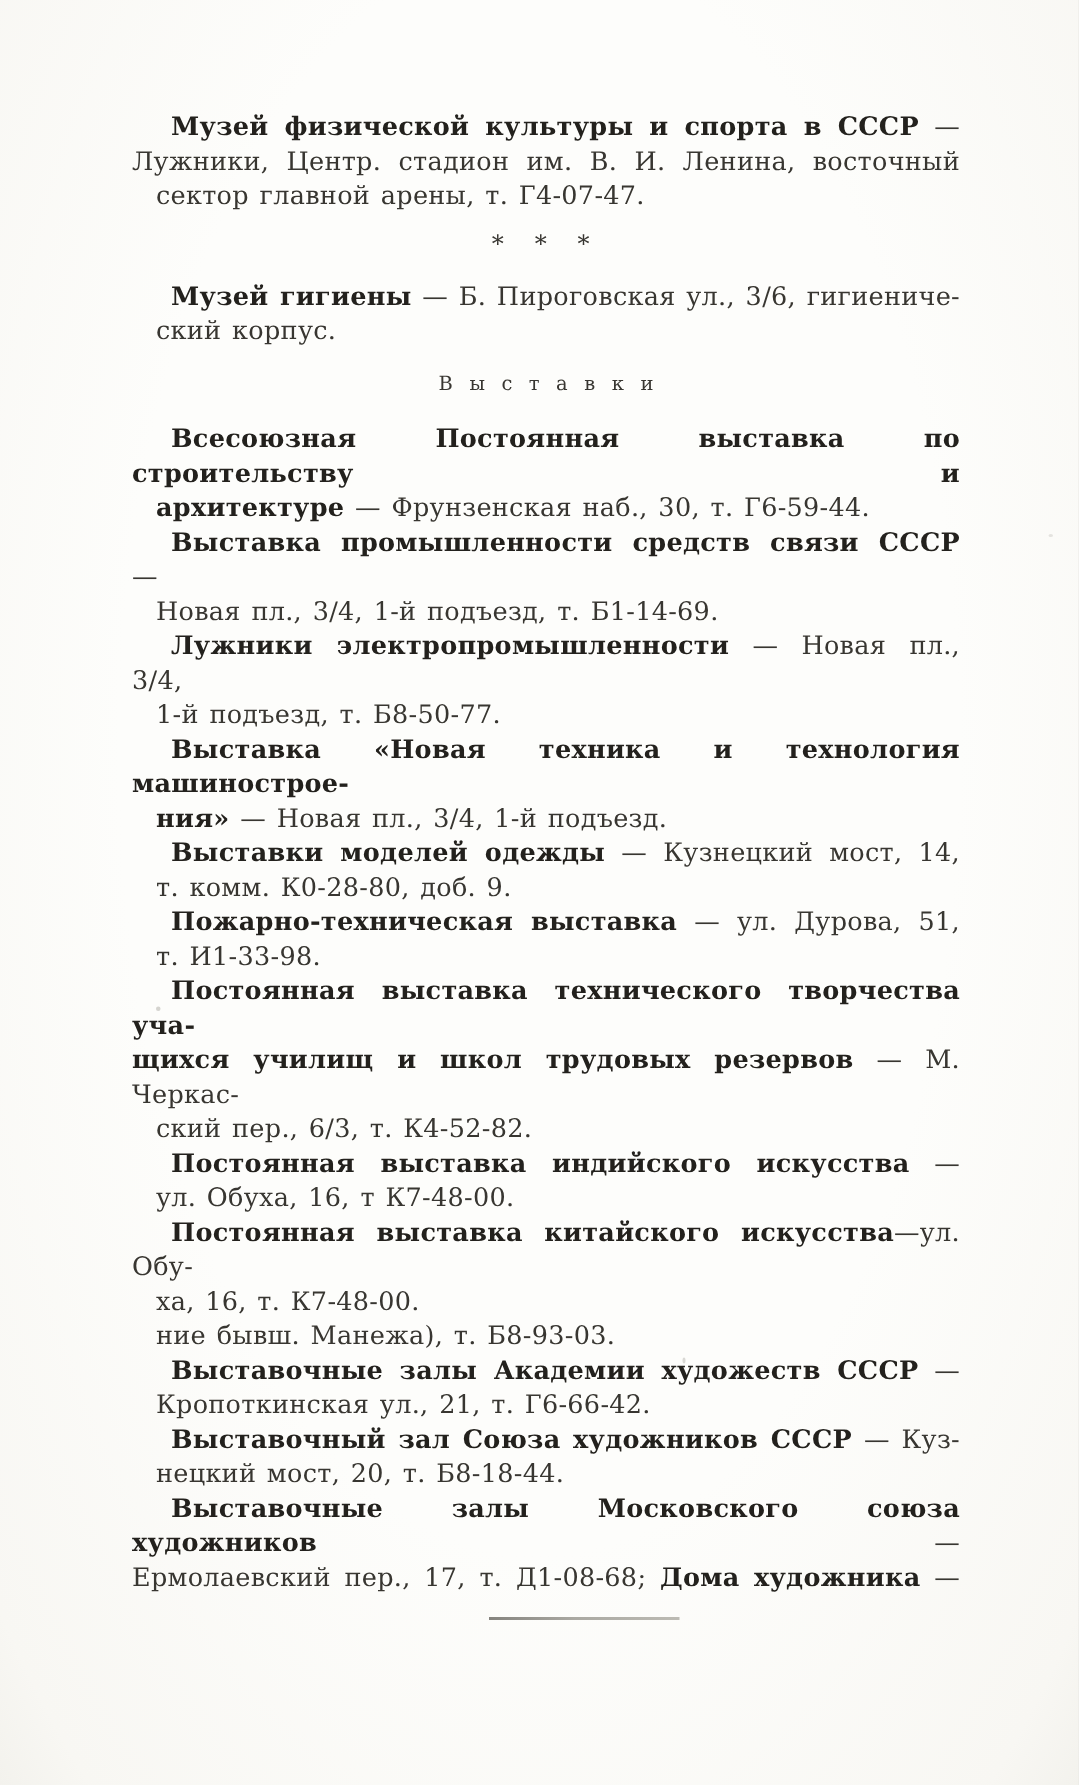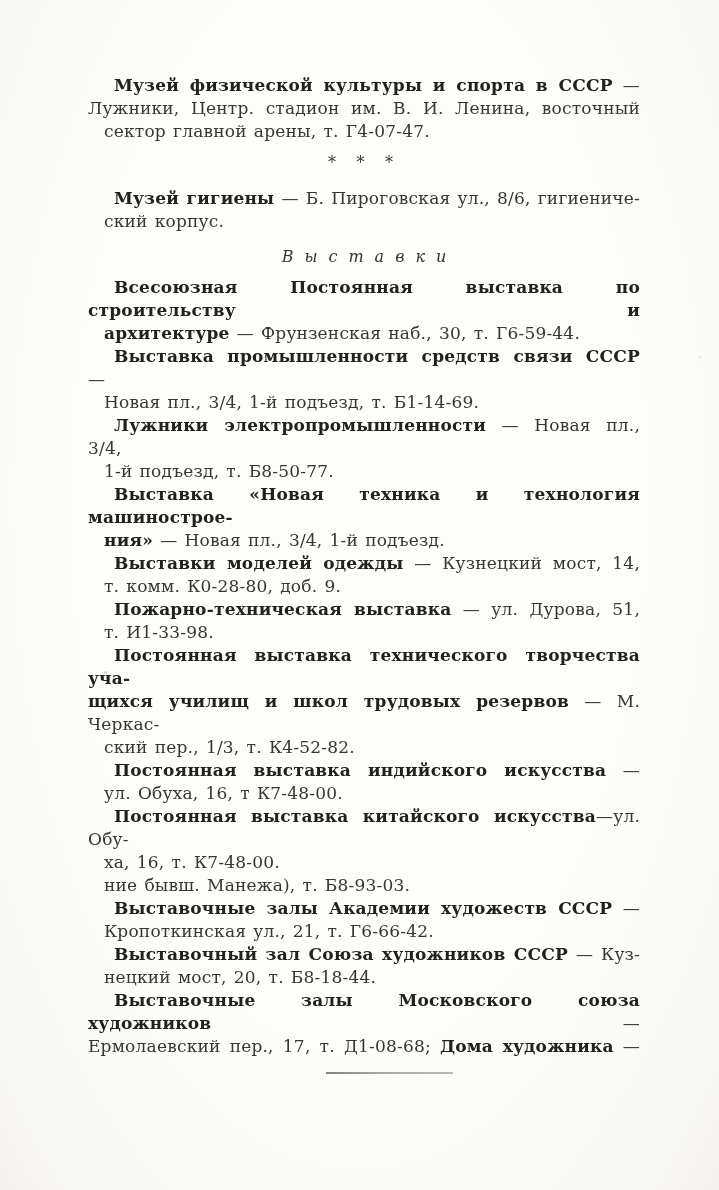--- a/index.html
+++ b/index.html
@@ -18,58 +18,58 @@
     font-size:17px;line-height:23px;word-spacing:1.5px;letter-spacing:0.2px;
   }
   .line{min-height:23px;}
   .align-justify{text-align:justify;text-align-last:justify;}
   .align-left{text-align:left;text-align-last:left;margin-left:16px;}
   .align-center{text-align:center;text-align-last:center;}
   .indent{text-indent:26px;}
   .b{font-weight:bold;color:#23211d;}
   .r{color:#383631;}
   .separator{margin:8px 0 13px;letter-spacing:7px;font-size:16px;color:#3a3833;}
-  .heading{margin:12px 0 8px;letter-spacing:11px;font-size:16px;color:#2a2824;text-indent:11px;font-style:italic;}
+  .heading{margin:12px 0 14px;letter-spacing:11px;font-size:13px;color:#2a2824;text-indent:11px;}
   .rule{
     margin-top:14px;margin-left:238px;width:127px;height:2px;border:none;
     background:linear-gradient(to right,#5d5b55,#8f8d85 45%,#a7a59c);
     opacity:.75;
   }
   .speck{position:absolute;border-radius:50%;background:#8a877e;}
   .speck1{left:104px;top:671px;width:3px;height:3px;opacity:.35;}
   .speck2{left:455px;top:905px;width:2px;height:4px;opacity:.3;}
   .speck3{left:699px;top:356px;width:3px;height:2px;opacity:.2;}
 </style>
 </head>
 <body>
 
 <div class="page">
   <div class="text-block">
       <div class="line align-justify indent"><span class="b">Музей физической культуры и спорта в СССР</span><span class="r"> —</span></div>
       <div class="line align-justify"><span class="r">Лужники, Центр. стадион им. В. И. Ленина, восточный</span></div>
       <div class="line align-left"><span class="r">сектор главной арены, т. Г4-07-47.</span></div>
       <div class="line align-center separator"><span class="r">* * *</span></div>
-      <div class="line align-justify indent"><span class="b">Музей гигиены</span><span class="r"> — Б. Пироговская ул., 8/6, гигиениче-</span></div>
+      <div class="line align-justify indent"><span class="b">Музей гигиены</span><span class="r"> — Б. Пироговская ул., 3/6, гигиениче-</span></div>
       <div class="line align-left"><span class="r">ский корпус.</span></div>
       <div class="line align-center heading"><span class="r">Выставки</span></div>
       <div class="line align-justify indent"><span class="b">Всесоюзная Постоянная выставка по строительству и</span></div>
       <div class="line align-left"><span class="b">архитектуре</span><span class="r"> — Фрунзенская наб., 30, т. Г6-59-44.</span></div>
       <div class="line align-justify indent"><span class="b">Выставка промышленности средств связи СССР</span><span class="r"> —</span></div>
       <div class="line align-left"><span class="r">Новая пл., 3/4, 1-й подъезд, т. Б1-14-69.</span></div>
       <div class="line align-justify indent"><span class="b">Лужники электропромышленности</span><span class="r"> — Новая пл., 3/4,</span></div>
       <div class="line align-left"><span class="r">1-й подъезд, т. Б8-50-77.</span></div>
       <div class="line align-justify indent"><span class="b">Выставка «Новая техника и технология машинострое-</span></div>
       <div class="line align-left"><span class="b">ния»</span><span class="r"> — Новая пл., 3/4, 1-й подъезд.</span></div>
       <div class="line align-justify indent"><span class="b">Выставки моделей одежды</span><span class="r"> — Кузнецкий мост, 14,</span></div>
       <div class="line align-left"><span class="r">т. комм. К0-28-80, доб. 9.</span></div>
       <div class="line align-justify indent"><span class="b">Пожарно-техническая выставка</span><span class="r"> — ул. Дурова, 51,</span></div>
       <div class="line align-left"><span class="r">т. И1-33-98.</span></div>
       <div class="line align-justify indent"><span class="b">Постоянная выставка технического творчества уча-</span></div>
       <div class="line align-justify"><span class="b">щихся училищ и школ трудовых резервов</span><span class="r"> — М. Черкас-</span></div>
-      <div class="line align-left"><span class="r">ский пер., 1/3, т. К4-52-82.</span></div>
+      <div class="line align-left"><span class="r">ский пер., 6/3, т. К4-52-82.</span></div>
       <div class="line align-justify indent"><span class="b">Постоянная выставка индийского искусства</span><span class="r"> —</span></div>
       <div class="line align-left"><span class="r">ул. Обуха, 16, т К7-48-00.</span></div>
       <div class="line align-justify indent"><span class="b">Постоянная выставка китайского искусства</span><span class="r">—ул. Обу-</span></div>
       <div class="line align-left"><span class="r">ха, 16, т. К7-48-00.</span></div>
       <div class="line align-left"><span class="r">ние бывш. Манежа), т. Б8-93-03.</span></div>
       <div class="line align-justify indent"><span class="b">Выставочные залы Академии художеств СССР</span><span class="r"> —</span></div>
       <div class="line align-left"><span class="r">Кропоткинская ул., 21, т. Г6-66-42.</span></div>
       <div class="line align-justify indent"><span class="b">Выставочный зал Союза художников СССР</span><span class="r"> — Куз-</span></div>
       <div class="line align-left"><span class="r">нецкий мост, 20, т. Б8-18-44.</span></div>
       <div class="line align-justify indent"><span class="b">Выставочные залы Московского союза художников</span><span class="r"> —</span></div>

